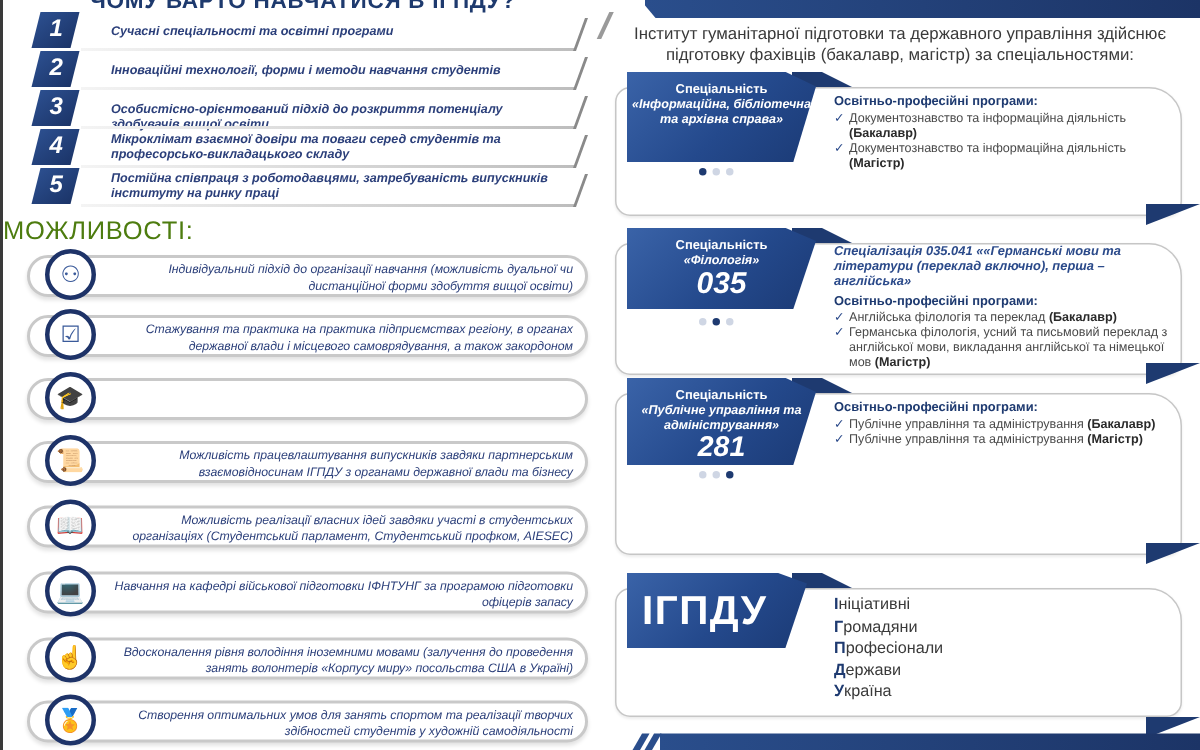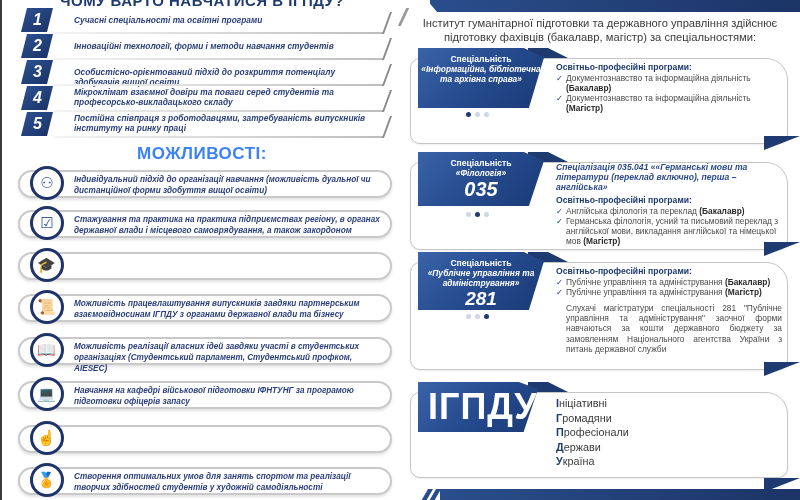--- a/index.html
+++ b/index.html
@@ -9,25 +9,25 @@
 
   .why-title{position:absolute;left:0;width:400px;top:-8px;text-align:center;font-weight:bold;font-size:15px;color:#1e3a6e;letter-spacing:0.5px;}
   .why-row{position:absolute;left:18px;width:368px;height:26px;}
   .why-num{position:absolute;left:4px;top:0;width:26px;height:24px;background:linear-gradient(135deg,#2c4f8f,#1b3468);color:#fff;font-weight:bold;font-style:italic;font-size:16px;display:flex;align-items:center;justify-content:center;transform:skewX(-14deg);}
   .why-num span{transform:skewX(14deg);}
   .why-text{position:absolute;left:38px;top:0;right:14px;font-size:8.4px;font-style:italic;font-weight:bold;color:#2b3f7a;line-height:10px;margin-left:16px;}
   .why-text.one{top:7px;}
   .why-line{position:absolute;left:34px;right:4px;bottom:0;height:2px;background:linear-gradient(90deg,#f4f4f4,#bdbdbd);}
   .why-slash{position:absolute;right:0;bottom:0;width:2px;height:22px;background:#8a8a8a;transform:skewX(-20deg);}
 
-  .opp-title{position:absolute;left:0;width:400px;top:144px;text-align:center;font-weight:bold;font-size:17px;color:#3b82f6;letter-spacing:0.5px;}
+  .opp-title{position:absolute;left:0;width:400px;top:144px;text-align:left;font-weight:normal;font-size:17px;color:#4d7c0f;letter-spacing:0.5px;}
   .opp-row{position:absolute;left:16px;width:374px;height:32px;}
   .opp-pill{position:absolute;left:0;top:0;width:374px;height:28px;border:2px solid #c9c9c9;border-radius:16px;box-sizing:border-box;box-shadow:0 2px 3px rgba(0,0,0,0.12);background:#fff;}
   .opp-icon{position:absolute;left:12px;top:-4px;width:34px;height:34px;border:3px solid #1e3368;border-radius:50%;background:#fff;box-sizing:border-box;display:flex;align-items:center;justify-content:center;font-size:15px;color:#3a5a9a;}
-  .opp-text{position:absolute;left:56px;right:10px;top:4px;text-align:left;font-size:8.2px;font-style:italic;font-weight:bold;color:#2b3f7a;line-height:11px;}
+  .opp-text{position:absolute;left:56px;right:10px;top:4px;text-align:right;font-size:8.2px;font-style:italic;font-weight:normal;color:#2b3f7a;line-height:11px;}
 
   .topbar{position:absolute;left:30px;top:0;width:370px;height:12px;background:linear-gradient(90deg,#2a4e8c,#1c3466);}
   .topbar-cut{position:absolute;left:20px;top:-2px;width:12px;height:16px;background:#fff;transform:skewX(40deg);}
   .deco-slash{position:absolute;background:#9a9a9a;width:3px;height:18px;transform:skewX(-25deg);}
   .intro{position:absolute;left:10px;width:380px;top:16px;text-align:center;font-size:11.2px;color:#3a3a3a;line-height:14px;}
 
   .spec{position:absolute;left:10px;width:380px;}
   .spec-box{position:absolute;left:0;top:10px;width:378px;border:1.5px solid #c6c6c6;border-radius:10px 22px 10px 10px;box-sizing:border-box;background:#fff;box-shadow:0 1px 2px rgba(0,0,0,0.08);}
   .spec-badge{position:absolute;left:8px;top:0;width:126px;background:linear-gradient(135deg,#3a63a8 0%,#24498c 55%,#1b3a75 100%);color:#fff;text-align:center;clip-path:polygon(0 0,84% 0,100% 16%,88% 100%,0 100%);}
   .spec-tail{position:absolute;left:118px;top:0;width:40px;height:10px;background:#1e3a70;clip-path:polygon(0 0,50% 0,100% 100%,0 100%);}
@@ -39,21 +39,21 @@
   .dot.on{background:#1e3a70;}
   .spec-content{position:absolute;left:146px;right:8px;font-size:8.4px;color:#4a4a4a;line-height:10px;}
   .spec-special{font-style:italic;font-weight:bold;color:#2b4a8a;font-size:8.6px;line-height:10px;margin-bottom:3px;}
   .spec-head{font-weight:bold;color:#1e3a70;font-size:8.6px;margin-bottom:1px;}
   .spec-item{display:flex;}
   .spec-check{color:#2b4a8a;width:10px;flex:none;}
   .spec-item b{color:#2a2a2a;}
   .spec-note{margin-top:6px;margin-left:10px;text-align:justify;font-size:8.4px;line-height:10.2px;color:#4a4a4a;}
   .corner-tri{position:absolute;right:0;width:36px;height:14px;background:#1e3a70;clip-path:polygon(0 0,100% 0,100% 0,0 100%);}
 
-  .igpdu-badge{position:absolute;left:8px;top:0;width:120px;height:50px;background:linear-gradient(135deg,#3a63a8 0%,#24498c 55%,#1b3a75 100%);clip-path:polygon(0 0,84% 0,100% 14%,88% 100%,0 100%);color:#fff;font-weight:bold;font-size:36px;letter-spacing:1px;display:flex;align-items:center;padding-left:10px;box-sizing:border-box;}
+  .igpdu-badge{position:absolute;left:8px;top:0;width:120px;height:50px;background:linear-gradient(135deg,#3a63a8 0%,#24498c 55%,#1b3a75 100%);clip-path:polygon(0 0,84% 0,100% 14%,88% 100%,0 100%);color:#fff;font-weight:bold;font-size:27px;letter-spacing:1px;display:flex;align-items:center;padding-left:10px;box-sizing:border-box;}
   .acr-list{position:absolute;left:146px;top:14px;font-size:10.8px;color:#3a3a3a;line-height:14.5px;}
   .acr-list b{color:#1e3a70;}
 
   .bottom-bar{position:absolute;left:40px;top:489px;width:360px;height:14px;background:linear-gradient(90deg,#2a4e8c,#1c3466);}
   .bottom-cut{position:absolute;left:24px;top:489px;width:5px;height:14px;background:#2a4e8c;transform:skewX(-30deg);}
   .bottom-cut2{position:absolute;left:32px;top:489px;width:5px;height:14px;background:#2a4e8c;transform:skewX(-30deg);}
 </style>
 </head>
 <body>
 
@@ -142,20 +142,21 @@
     <div class="opp-icon">
         <span>💻</span>
       </div>
     <div class="opp-text">Навчання на кафедрі військової підготовки ІФНТУНГ за програмою підготовки офіцерів запасу</div>
   </div>
   <div class="opp-row" style="top:425px">
     <div class="opp-pill"></div>
     <div class="opp-icon">
         <span>☝</span>
       </div>
+    <div class="opp-text">Вдосконалення рівня володіння іноземними мовами (залучення до проведення занять волонтерів «Корпусу миру» посольства США в Україні)</div>
   </div>
   <div class="opp-row" style="top:467px">
     <div class="opp-pill"></div>
     <div class="opp-icon">
         <span>🏅</span>
       </div>
     <div class="opp-text">Створення оптимальних умов для занять спортом та реалізації творчих здібностей студентів у художній самодіяльності</div>
   </div>
 </div>
 
@@ -236,21 +237,20 @@
     <div class="spec-content" style="top:14px">
       <div class="spec-head">Освітньо-професійні програми:</div>
       <div class="spec-item">
         <span class="spec-check">✓</span>
         <span><span>Публічне управління та адміністрування</span> <b>(Бакалавр)</b></span>
       </div>
       <div class="spec-item">
         <span class="spec-check">✓</span>
         <span><span>Публічне управління та адміністрування</span> <b>(Магістр)</b></span>
       </div>
-      <div class="spec-note">Слухачі магістратури спеціальності 281 "Публічне управління та адміністрування" заочної форми навчаються за кошти державного бюджету за замовленням Національного агентства України з питань державної служби</div>
     </div>
   </div>
   <div class="corner-tri" style="top:362px"></div>
 
   <div class="spec" style="top:382px;height:100px">
     <div class="spec-box" style="height:86px"></div>
     <div class="spec-tail"></div>
     <div class="igpdu-badge">ІГПДУ</div>
     <div class="acr-list">
       <div><b>І</b><span>ніціативні</span></div>

